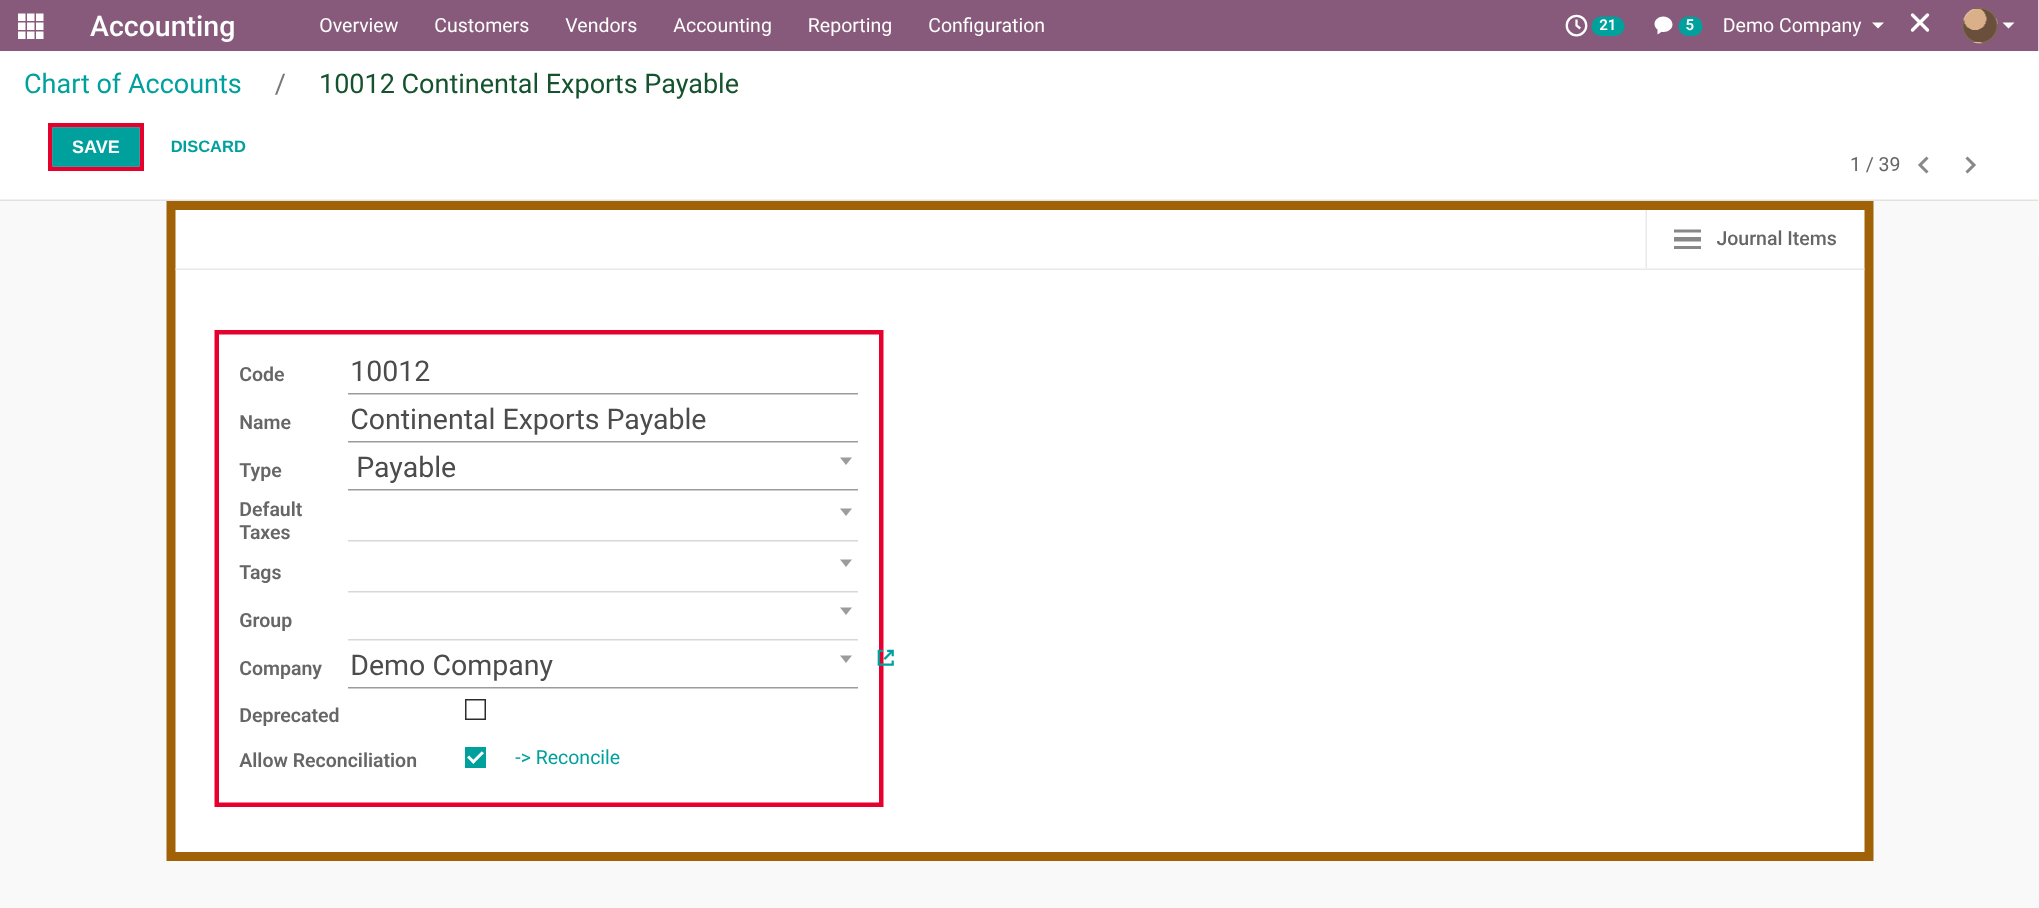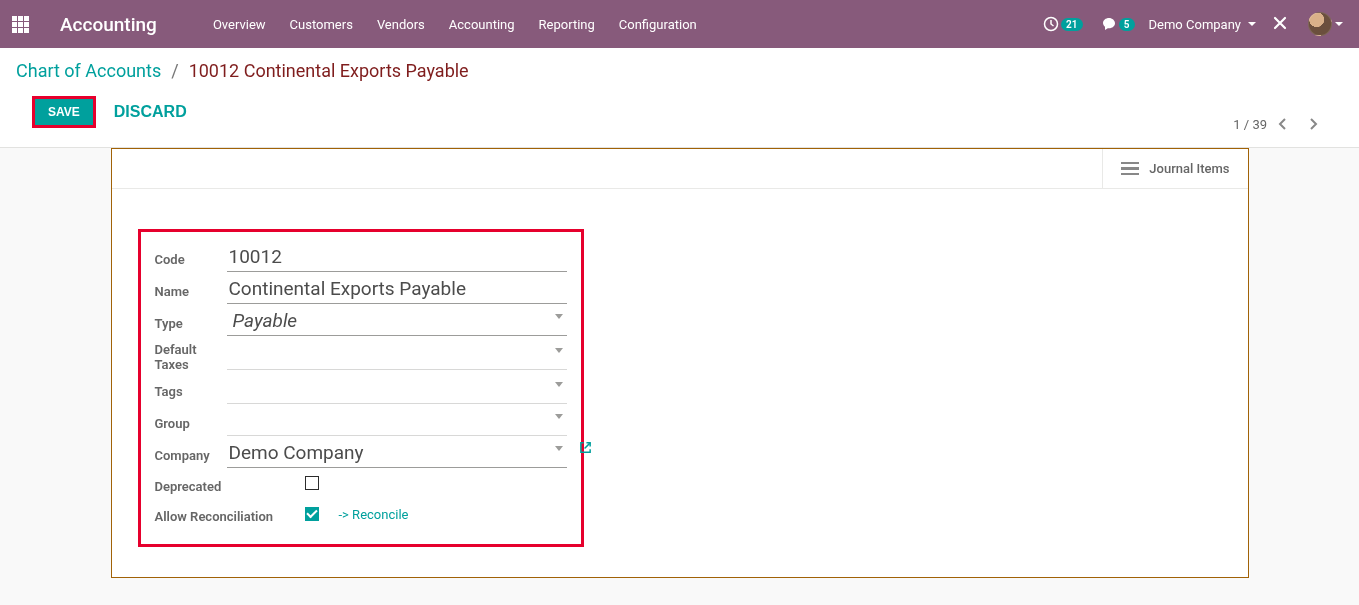--- a/index.html
+++ b/index.html
@@ -1,49 +1,49 @@
 <!DOCTYPE html>
 <html><head>
 <meta charset="utf-8">
 <style>
 * { box-sizing: border-box; margin: 0; padding: 0; }
 body { font-family: -apple-system, BlinkMacSystemFont, "Segoe UI", Roboto, "Helvetica Neue", Arial, sans-serif; font-size: 13px; color: #4c4c4c; background: #fff; width: 1359px; }
 
 
-.navbar { background: #875a7b; height: 48px; display: flex; align-items: center; color: #fff; padding: 0 12px; }
+.navbar { background: #875a7b; height: 34px; display: flex; align-items: center; color: #fff; padding: 0 12px; }
 .apps-icon { width: 20px; margin-right: 28px; display: flex; flex-wrap: wrap; gap: 1px; cursor: pointer; }
 .apps-icon span { width: 5px; height: 5px; background: #fff; display: inline-block; }
 .app-title { font-size: 19px; font-weight: 500; margin-right: 44px; }
 .nav-menu { display: flex; gap: 0; }
 .nav-menu a { color: #fff; text-decoration: none; padding: 8px 12px; font-size: 13px; }
 .nav-right { margin-left: auto; display: flex; align-items: center; gap: 10px; }
 .nav-icon { position: relative; display: flex; align-items: center; cursor: pointer; padding: 0 4px; }
 .badge { background: #00a09d; color: #fff; border-radius: 9px; font-size: 10px; padding: 1px 5px; margin-left: 2px; font-weight: 600; min-width: 16px; text-align: center; }
 .company-sel { color: #fff; display: flex; align-items: center; gap: 4px; cursor: pointer; font-size: 13px; }
 .debug-x { color: #fff; font-size: 18px; cursor: pointer; padding: 0 6px; }
 .avatar { width: 24px; height: 24px; border-radius: 50%; background: radial-gradient(circle at 35% 30%, #d9b089 0 35%, #6b4f3d 36% 100%); border:1px solid #fff2; }
 .caret-down { display:inline-block; border-left:4px solid transparent; border-right:4px solid transparent; border-top:4px solid #fff; margin-left:3px; }
 
 
 .control { background: #fff; border-bottom: 1px solid #e2e2e0; }
-.breadcrumb { padding: 12px 16px 4px; font-size: 18px; display:flex; align-items:center; gap:10px; }
+.breadcrumb { padding: 12px 16px 4px; font-size: 18px; display:flex; align-items:center; gap:22px; }
 .breadcrumb .link { color: #00a09d; cursor: pointer; }
 .breadcrumb .sep { color: #777; }
-.breadcrumb .current { color: #7f1d1d; }
+.breadcrumb .current { color: #14532d; }
 .control-row { display: flex; align-items: center; padding: 4px 32px 12px; }
 .save-wrap { border: 3px solid #e6002d; padding: 0; }
 .btn-save { background: #00a09d; color: #fff; border: 1px solid #00a09d; padding: 5px 12px; font-size: 12px; font-weight: 600; cursor: pointer; }
-.btn-discard { background: transparent; color: #00a09d; border: none; padding: 7px 14px; font-size: 16px; font-weight: 600; cursor: pointer; margin-left: 4px; }
+.btn-discard { background: transparent; color: #00a09d; border: none; padding: 7px 14px; font-size: 11px; font-weight: 600; cursor: pointer; margin-left: 4px; }
 .pager { margin-left: auto; display: flex; align-items: center; gap: 2px; color: #666; font-size: 13px; margin-top: 24px; }
 .pager-arrow { padding: 4px 8px; cursor: pointer; color: #666; }
 .pager-arrow svg { display:block; }
 
 
 .sheet-bg { background: #f9f9f9; padding: 0 0 40px; }
-.form-sheet { width: 1138px; margin: 0 auto; background: #fff; border: 1px solid #a16207; min-height: 380px; }
+.form-sheet { width: 1138px; margin: 0 auto; background: #fff; border: 6px solid #a16207; min-height: 380px; }
 .button-box { display: flex; justify-content: flex-end; border-bottom: 1px solid #e9e9e7; }
 .stat-button { border-left: 1px solid #e9e9e7; padding: 12px 18px; display: flex; align-items: center; gap: 10px; cursor: pointer; color: #666; font-weight: 500; }
 .hamb { display:flex; flex-direction:column; gap:3px; }
 .hamb span { width:18px; height:2.5px; background:#888; display:block; }
 
 .form-body { padding: 40px 30px 30px; position: relative; }
 .highlight-box { border: 3px solid #e6002d; padding: 10px 14px 14px; margin-left: -4px; width: 446px; }
 .field-row { display: flex; align-items: center; min-height: 28px; margin-bottom: 2px; }
 .field-label { width: 150px; font-weight: 600; color: #666; font-size: 13px; padding-top: 4px; }
 .field-widget { flex: 1; position: relative; }
@@ -162,21 +162,21 @@
         <div class="field-row">
           <div class="field-label">Name</div>
           <div class="field-widget">
             <input class="input-underline" value="Continental Exports Payable" style="">
           </div>
         </div>
 
         <div class="field-row">
           <div class="field-label">Type</div>
           <div class="field-widget">
-            <input class="input-underline" style="padding-left: 6px; font-style: italic;" value="Payable">
+            <input class="input-underline" style="padding-left: 6px;" value="Payable">
             <span class="sel-caret"></span>
           </div>
         </div>
 
         <div class="field-row">
           <div class="field-label">Default Taxes</div>
           <div class="field-widget">
             <input class="input-underline" style="border-bottom-color: rgb(216, 216, 215);" value="">
             <span class="sel-caret"></span>
           </div>

